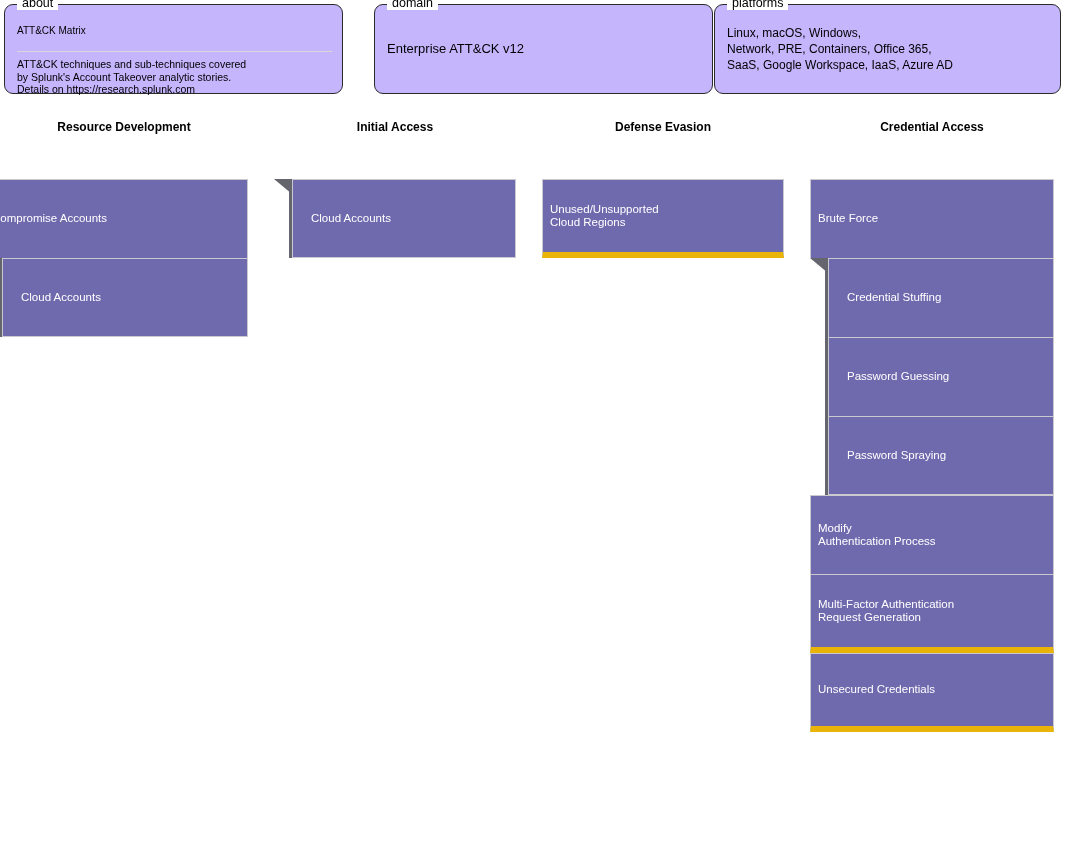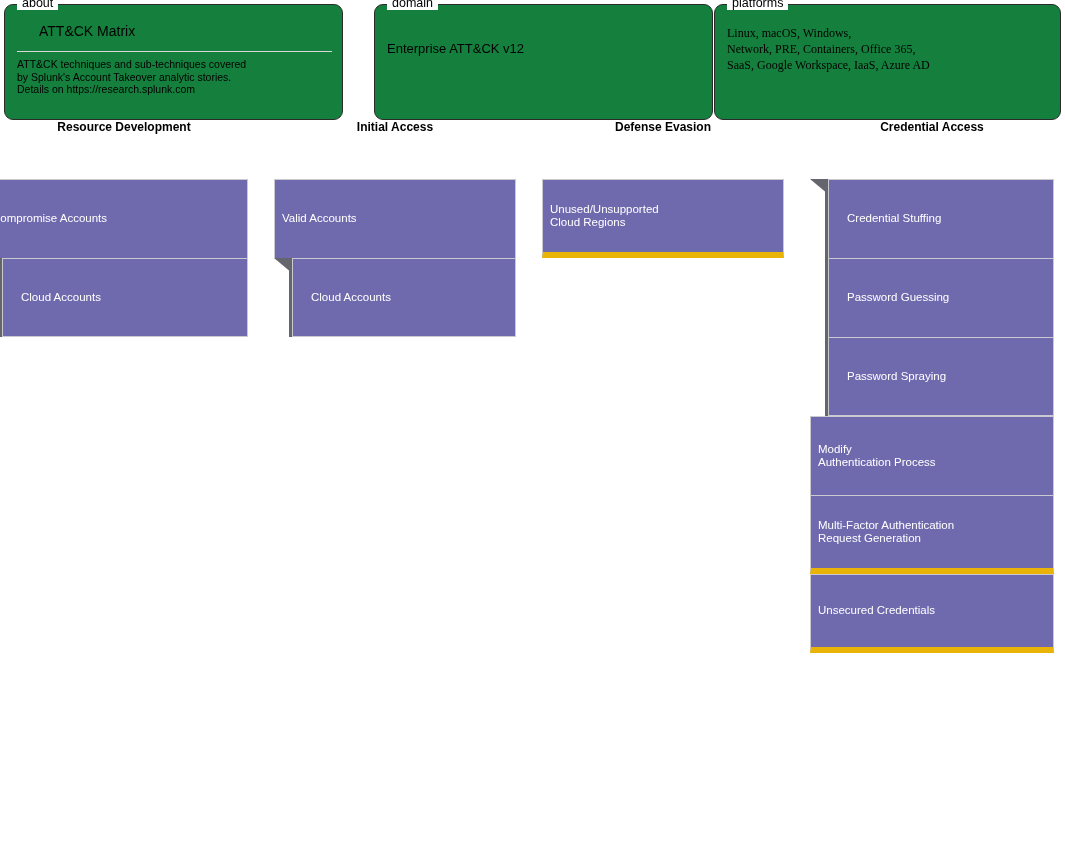--- a/index.html
+++ b/index.html
@@ -13,25 +13,25 @@
     position: relative;
     overflow: hidden;
     font-family: "Liberation Sans", sans-serif;
     color: #000000;
   }
 
   
   .hdr-box {
     position: absolute;
     top: 4px;
-    height: 116px;
+    height: 90px;
     border: 1.5px solid #2b2b2b;
     border-radius: 9px;
     box-sizing: border-box;
-    background: #15803d;
+    background: #c4b5fd;
   }
   .hdr-legend {
     position: absolute;
     top: -9px;
     left: 12px;
     background: #ffffff;
     padding: 0 5px;
     font-size: 12.5px;
     line-height: 14px;
     color: #000;
@@ -43,24 +43,23 @@
     right: 10px;
     top: 12px;
     bottom: 6px;
   }
 
   #box-about { left: 4px; width: 339px; }
   #box-domain { left: 359px; width: 339px; margin-left: 15px; }
   #box-platforms { left: 714px; width: 347px; }
 
   .about-title {
-    font-size: 14px;
+    font-size: 10px;
     line-height: 18px;
     padding-top: 5px;
-    margin-left: 22px;
   }
   .about-rule {
     margin-top: 11px;
     border-top: 1px solid #d8d8d8;
   }
   .about-desc {
     margin-top: 6px;
     font-size: 10.5px;
     line-height: 12.5px;
     white-space: pre-line;
@@ -68,21 +67,20 @@
   .domain-value {
     font-size: 13px;
     line-height: 18px;
     padding-top: 23px;
   }
   .platforms-value {
     font-size: 12px;
     line-height: 16px;
     padding-top: 8px;
     white-space: pre-line;
-    font-family: Liberation Serif, serif;
   }
 
   
   #matrix {
     position: absolute;
     top: 120px;
     left: 0;
     width: 1065px;
   }
   .column {
@@ -189,36 +187,36 @@
       <div class="col-body">
         <div class="tech" style="height: 79px;">Compromise Accounts</div>
         <div class="subgroup">
           <div class="sub last" style="height: 79px;">Cloud Accounts</div>
         </div>
       </div>
     </div>
     <div class="column" style="left: 274px; width: 242px;">
       <div class="col-header">Initial Access</div>
       <div class="col-body">
-        <div class="tech" style="height: 79px;">Valid Accounts</div>
         <div class="subgroup">
           <div class="sub last" style="height: 79px;">Cloud Accounts</div>
         </div>
       </div>
     </div>
     <div class="column" style="left: 542px; width: 242px;">
       <div class="col-header">Defense Evasion</div>
       <div class="col-body">
         <div class="tech last-in-group" style="height: 79px;">Unused/Unsupported
 Cloud Regions</div>
       </div>
     </div>
     <div class="column" style="left: 810px; width: 244px;">
       <div class="col-header">Credential Access</div>
       <div class="col-body">
+        <div class="tech" style="height: 79px;">Brute Force</div>
         <div class="subgroup">
           <div class="sub" style="height: 79px;">Credential Stuffing</div>
           <div class="sub" style="height: 79px;">Password Guessing</div>
           <div class="sub last" style="height: 79px;">Password Spraying</div>
         </div>
         <div class="tech" style="height: 79px;">Modify
 Authentication Process</div>
         <div class="tech last-in-group" style="height: 79px;">Multi-Factor Authentication
 Request Generation</div>
         <div class="tech last-in-group" style="height: 79px;">Unsecured Credentials</div>

